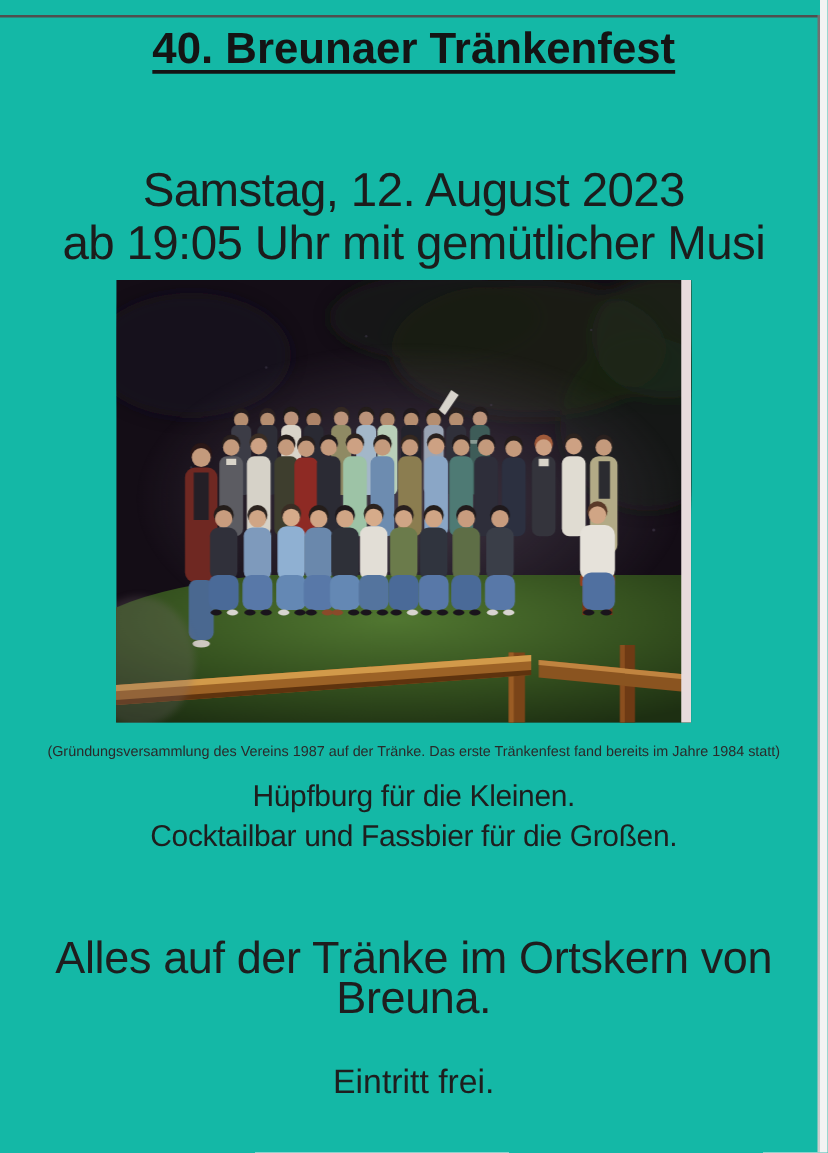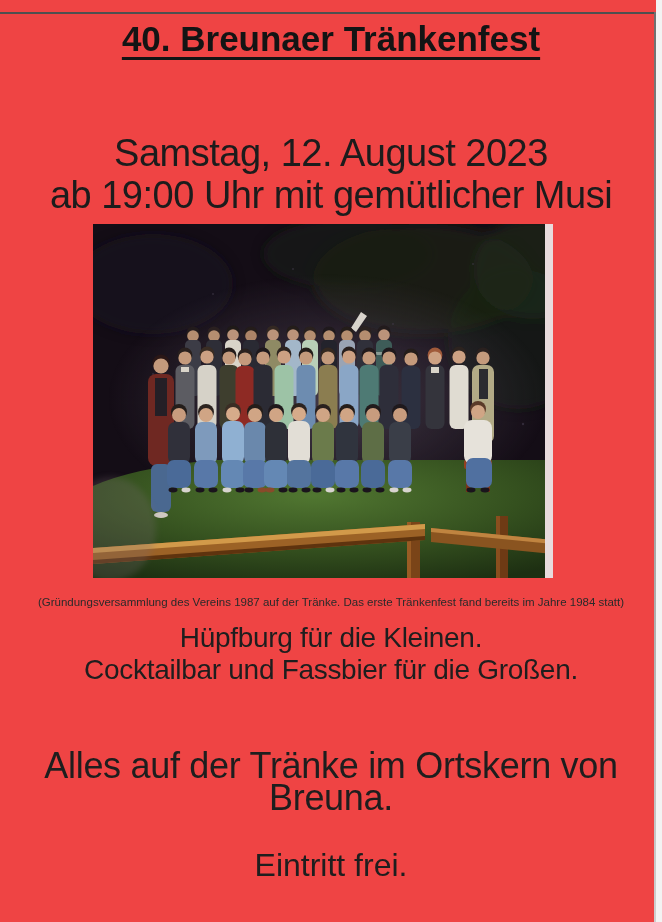--- a/index.html
+++ b/index.html
@@ -1,53 +1,53 @@
 <!DOCTYPE html>
 <html><head>
 <meta charset="utf-8">
 <style>
   html,body{margin:0;padding:0;background:#e9e9e9;}
   .poster{
     position:relative;width:662px;height:922px;margin:0 auto;
-    background:#ef4444;overflow:hidden;
+    background:#14b8a6;overflow:hidden;
     font-family:"Liberation Sans",sans-serif;color:#1a1a1a;
   }
   .center{position:absolute;left:0;width:100%;text-align:center;}
   .top-line{position:absolute;left:0;top:12px;width:656px;height:2px;background:#4f4f4f;}
   .right-line{position:absolute;left:654px;top:12px;bottom:0;width:2px;
     background:linear-gradient(#6f6f6f,#cfcfcf);}
   .right-margin{position:absolute;left:656px;top:0;bottom:0;right:0;background:#f3f3f3;}
   .title{
     top:18px;font-size:35px;font-weight:bold;line-height:42px;color:#141414;
     text-decoration:underline;text-decoration-thickness:3px;text-underline-offset:6px;
   }
   .dates{top:96px;font-size:38px;line-height:42px;letter-spacing:-0.5px;color:#1c1c1c;margin-top:36px;}
   .photo{
     position:absolute;left:93px;top:224px;width:460px;height:354px;
   }
   .photo svg{display:block;width:100%;height:100%;}
   .caption{top:594px;font-size:11.5px;line-height:16px;color:#2a2a2a;}
-  .attractions{top:622px;font-size:28px;line-height:32px;letter-spacing:-0.3px;color:#1e1e1e;}
+  .attractions{top:622px;font-size:24px;line-height:32px;letter-spacing:-0.3px;color:#1e1e1e;}
   .location{top:750px;font-size:36px;line-height:32px;letter-spacing:-0.3px;color:#1e1e1e;}
-  .admission{top:849px;font-size:32px;line-height:32px;color:#1e1e1e;}
+  .admission{top:849px;font-size:27px;line-height:32px;color:#1e1e1e;}
 </style>
 </head>
 <body>
 
 <div class="poster">
 
   <div class="top-line"></div>
   <div class="right-margin"></div>
   <div class="right-line"></div>
 
   <div class="center title">40. Breunaer Tränkenfest</div>
 
   <div class="center dates">
     <div>Samstag, 12. August 2023</div>
-    <div>ab 19:00 Uhr mit gemütlicher Musi</div>
+    <div>ab 19:05 Uhr mit gemütlicher Musi</div>
   </div>
 
   <div class="photo">
     <svg viewBox="0 0 460 354" preserveAspectRatio="none">
       <defs>
         <radialGradient id="flashG" cx="50%" cy="50%" r="50%">
           <stop offset="0%" stop-color="#4b4150" stop-opacity="0.85"></stop>
           <stop offset="100%" stop-color="#4b4150" stop-opacity="0"></stop>
         </radialGradient>
         <radialGradient id="grassG" cx="48%" cy="30%" r="80%">

